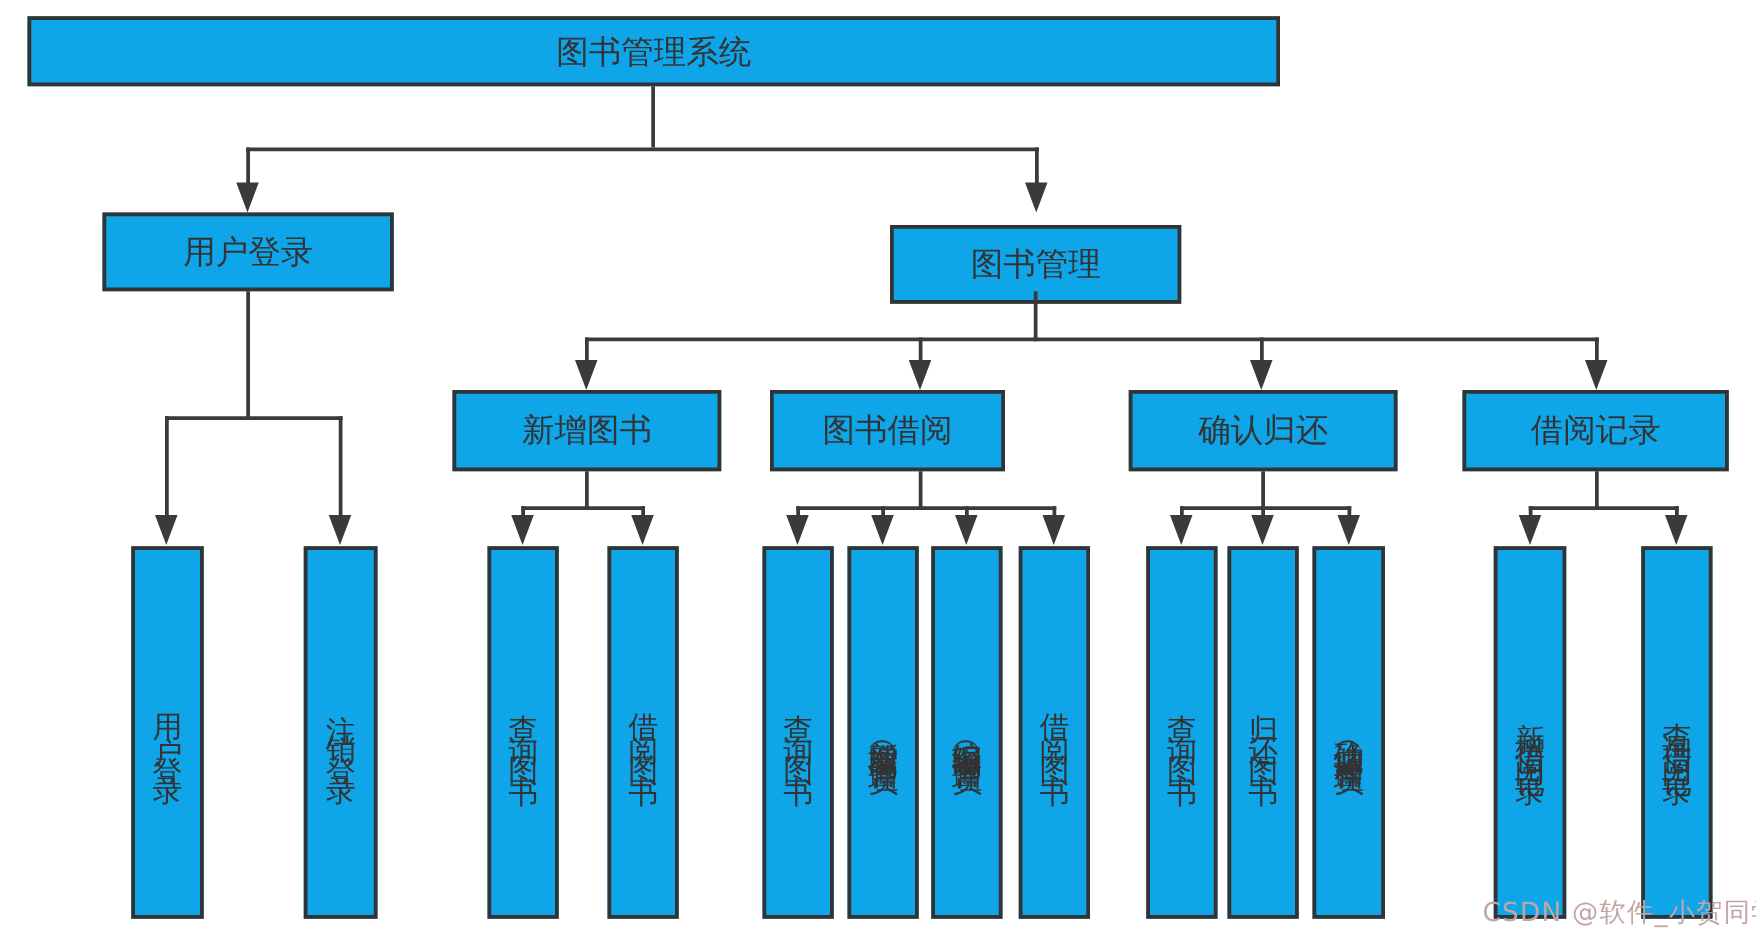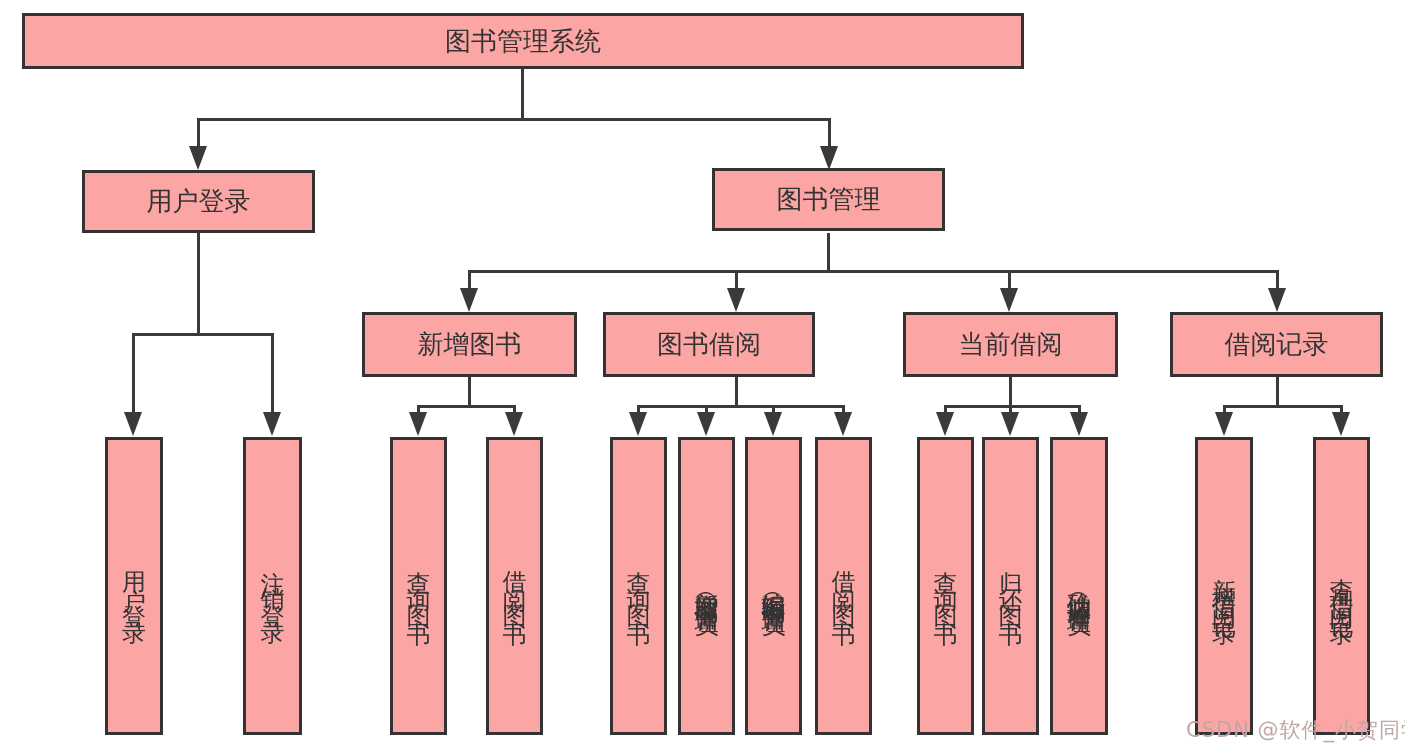--- a/index.html
+++ b/index.html
@@ -2,21 +2,21 @@
 <html><head>
 <meta charset="utf-8">
 <style>
   html,body { margin:0; padding:0; background:#ffffff; }
   .canvas {
     position:relative; width:1405px; height:747px; background:#ffffff;
     font-family:"DejaVu Sans","Liberation Sans",sans-serif; overflow:hidden;
   }
   
   .node {
-    position:absolute; background:#fca5a5; border:3px solid #333333;
+    position:absolute; background:#0ea5e9; border:3px solid #333333;
     box-sizing:border-box; display:flex; align-items:center; justify-content:center;
     color:#333333;
   }
   .node.h { font-size:26px; }
   .node.v {
     writing-mode:vertical-rl; text-orientation:mixed;
     font-size:24px; line-height:1;
   }
   .v.short { letter-spacing:17px; }
   .v.mid   { letter-spacing:9px; }
@@ -42,34 +42,34 @@
 <div class="canvas">
 
   <div class="node h" style="left:22px;top:13px;width:1002px;height:56px;">
     <span>图书管理系统</span>
   </div>
 
   <div class="node h" style="left:82px;top:170px;width:233px;height:63px;">
     <span>用户登录</span>
   </div>
 
-  <div class="node h" style="left:712px;top:168px;width:233px;height:63px;">
+  <div class="node h" style="left:712px;top:180px;width:233px;height:63px;">
     <span>图书管理</span>
   </div>
 
   <div class="node h" style="left:362px;top:312px;width:215px;height:65px;">
     <span>新增图书</span>
   </div>
 
-  <div class="node h" style="left:603px;top:312px;width:212px;height:65px;align-items:center;">
+  <div class="node h" style="left:616px;top:312px;width:188px;height:65px;align-items:center;">
     <span>图书借阅</span>
   </div>
 
   <div class="node h" style="left:903px;top:312px;width:215px;height:65px;">
-    <span>当前借阅</span>
+    <span>确认归还</span>
   </div>
 
   <div class="node h" style="left:1170px;top:312px;width:213px;height:65px;">
     <span>借阅记录</span>
   </div>
 
   <div class="node v short" style="left:105px;top:437px;width:58px;height:298px;">
     <span>用户登录</span>
   </div>
   <div class="node v short" style="left:243px;top:437px;width:59px;height:298px;">

